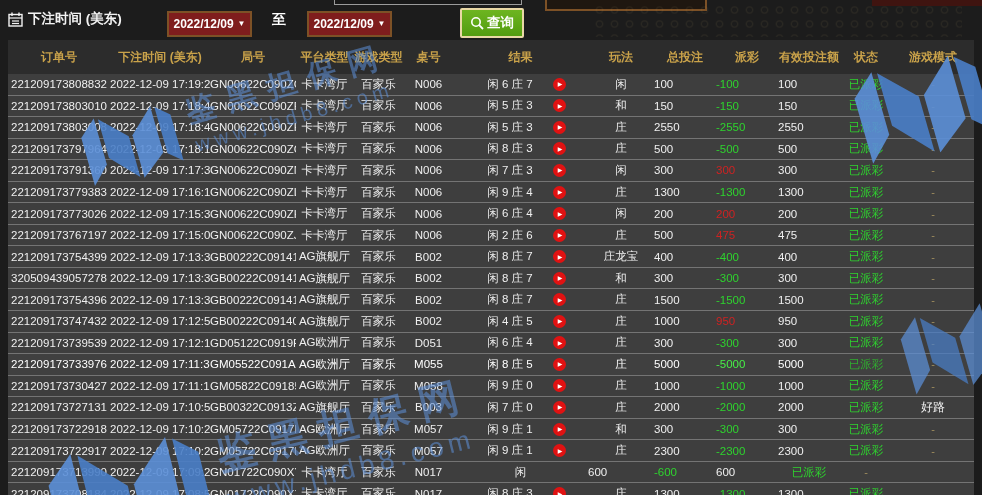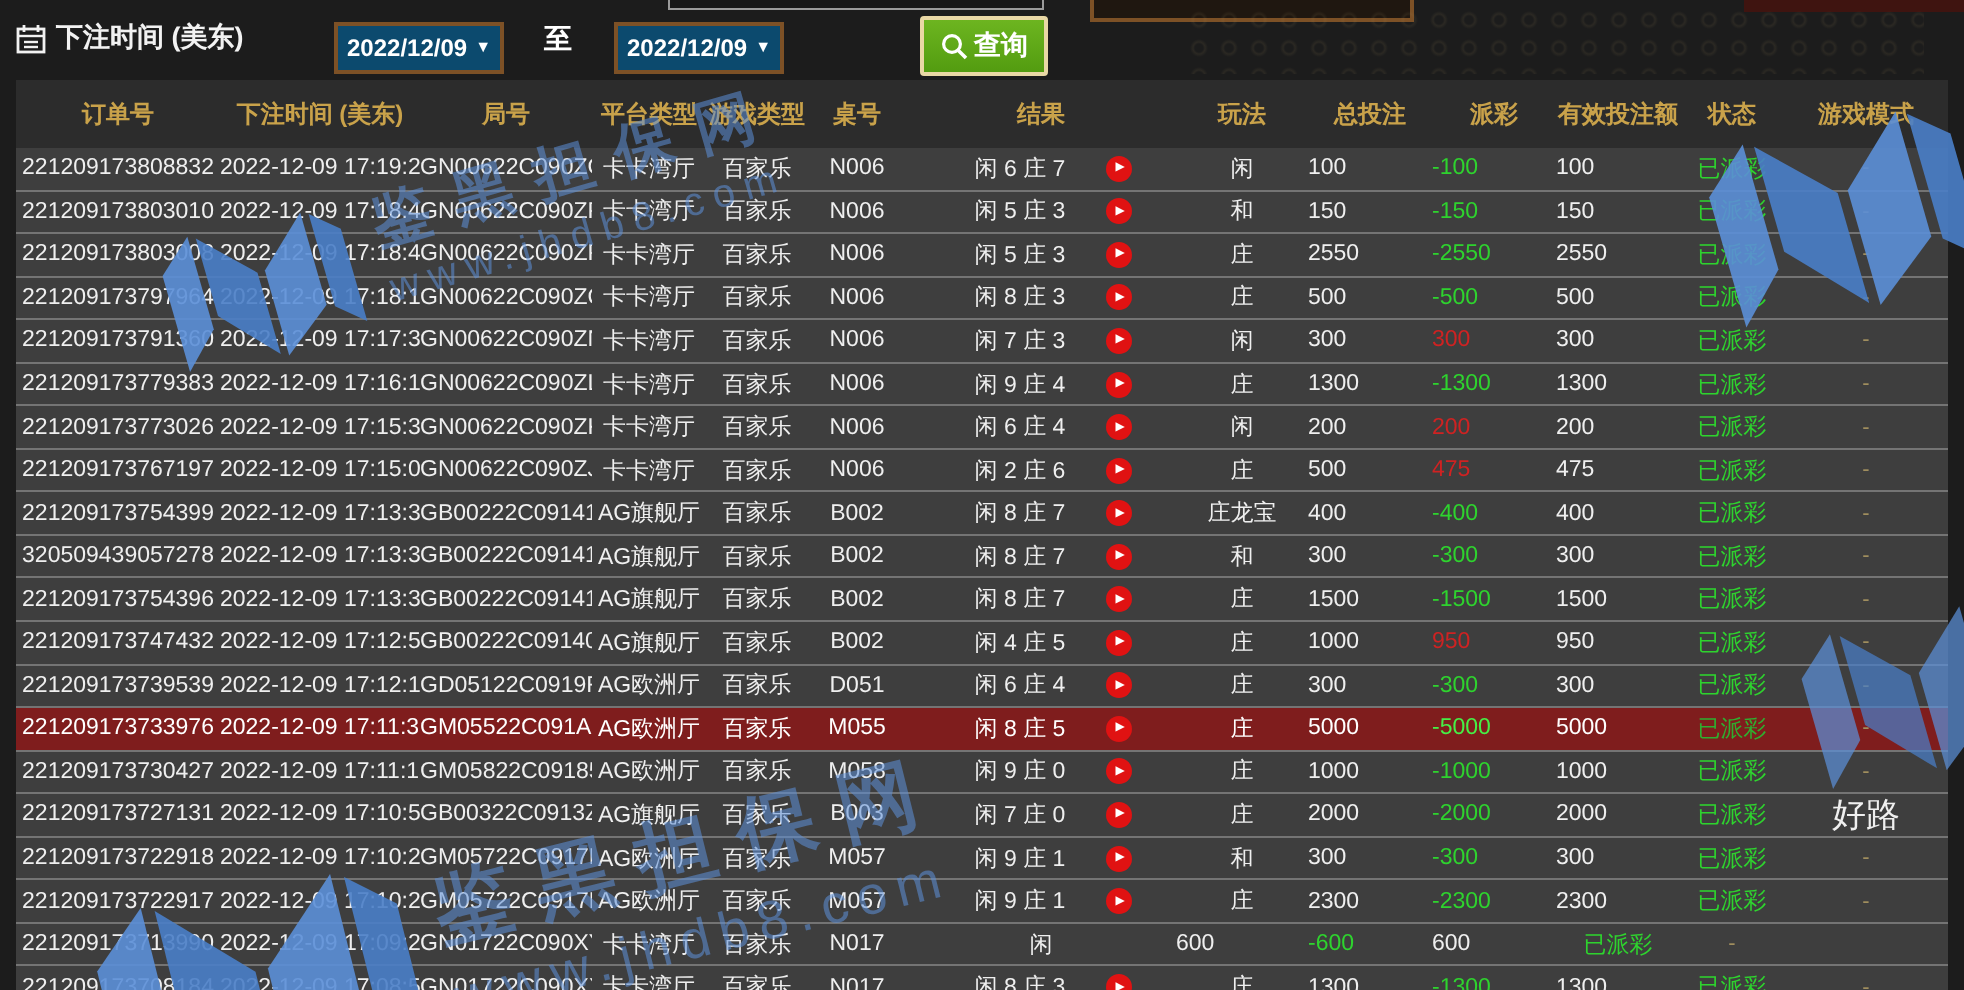--- a/index.html
+++ b/index.html
@@ -14,46 +14,46 @@
   .frag-light{position:absolute;left:334px;top:-2px;width:186px;height:6px;
     border:1px solid #9b9b9b;border-top:none;background:#181818;}
   .frag-brown{position:absolute;left:545px;top:-3px;width:158px;height:12px;
     border:2px solid #7d5126;border-top:none;background:#1f1710;}
   .frag-maroon{position:absolute;left:872px;top:0;width:110px;height:6px;background:#3f1410;}
   .bg-rings{position:absolute;left:592px;top:3px;width:370px;height:34px;opacity:.55;
     background-image:radial-gradient(circle,transparent 2px,rgba(150,130,85,.22) 3px,transparent 4.5px);
     background-size:15px 14px;}
   .filter-label{position:absolute;left:8px;top:10px;display:flex;align-items:center;gap:5px;
     color:#f2f2f2;font-size:13.5px;font-weight:bold;}
-  .datebox{position:absolute;top:11px;width:81px;height:22px;background:#0c4a6e;
+  .datebox{position:absolute;top:11px;width:81px;height:22px;background:#7f1d1d;
     border:2px solid #7d5126;color:#fff;font-size:12px;font-weight:bold;
     display:flex;align-items:center;justify-content:center;gap:4px;cursor:pointer;}
   .datebox .caret{font-size:8px;line-height:1;}
   .to-label{position:absolute;left:272px;top:11px;color:#fff;font-size:14px;font-weight:bold;}
   .query-btn{position:absolute;left:460px;top:8px;height:26px;padding:0 8px;
     background:linear-gradient(#6db520,#539c10);border:2px solid #e9d8a5;border-radius:2px;
     color:#fff;font-size:13.5px;font-weight:bold;display:flex;align-items:center;gap:3px;cursor:pointer;}
   
   .tbl{position:absolute;left:8px;top:40px;width:966px;}
   .trow{display:grid;grid-template-columns:102px 100px 86px 57px 51px 49px 135px 66px 62px 62px 62px 52px 82px;
     align-items:center;}
   .thead{height:34px;background:#2c2c2c;color:#c9a24a;font-size:12px;font-weight:bold;}
   .thead .cell{text-align:center;}
   .drow{height:20.55px;background:#3e3e3e;border-top:1px solid #747474;color:#efefef;font-size:11.5px;}
   .drow:first-of-type{border-top:none;}
-  .drow.hl{background:#7f1d1d;color:#ffffff;}
+  .drow.hl{background:#404040;color:#ffffff;}
   .cell{overflow:hidden;white-space:nowrap;text-align:center;}
   .c-num{text-align:left;padding-right:6px;}
   .neg{color:#2ed32e;}
   .pos{color:#cf2222;}
   .st-ok{color:#2ed32e;}
   .drow.hl .st-ok{color:#2fae2f;}
   .drow.hl .neg{color:#46ef46;}
   .c-mode{color:#a08e5e;font-size:11px;}
-  .c-mode.real{color:#efefef;font-size:17px;}
+  .c-mode.real{color:#efefef;font-size:12px;}
   .cell-result{display:flex;align-items:center;padding:0 10px 0 14px;}
   .result-score{flex:1;text-align:center;}
   .play-btn{width:13px;height:13px;border-radius:50%;background:#e01212;flex:0 0 13px;
     display:flex;align-items:center;justify-content:center;cursor:pointer;margin-right:12px;}
   .play-btn span{color:#fff;font-size:6px;line-height:1;transform:translateX(.5px);}
   .srow{height:22px;background:#1c1c1c;border-top:1px solid #747474;
     color:#e8e800;font-size:12px;font-weight:bold;}
   
   .wm{position:absolute;z-index:6;pointer-events:none;display:flex;align-items:center;gap:14px;
     color:rgba(92,143,216,.55);}

